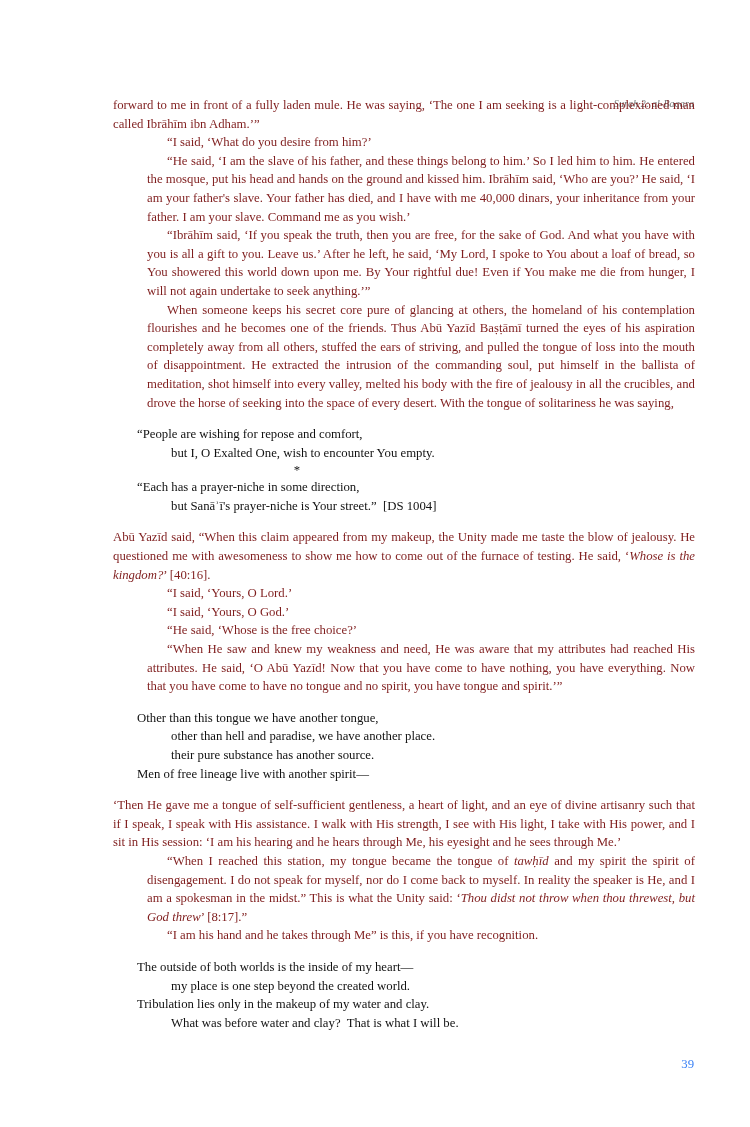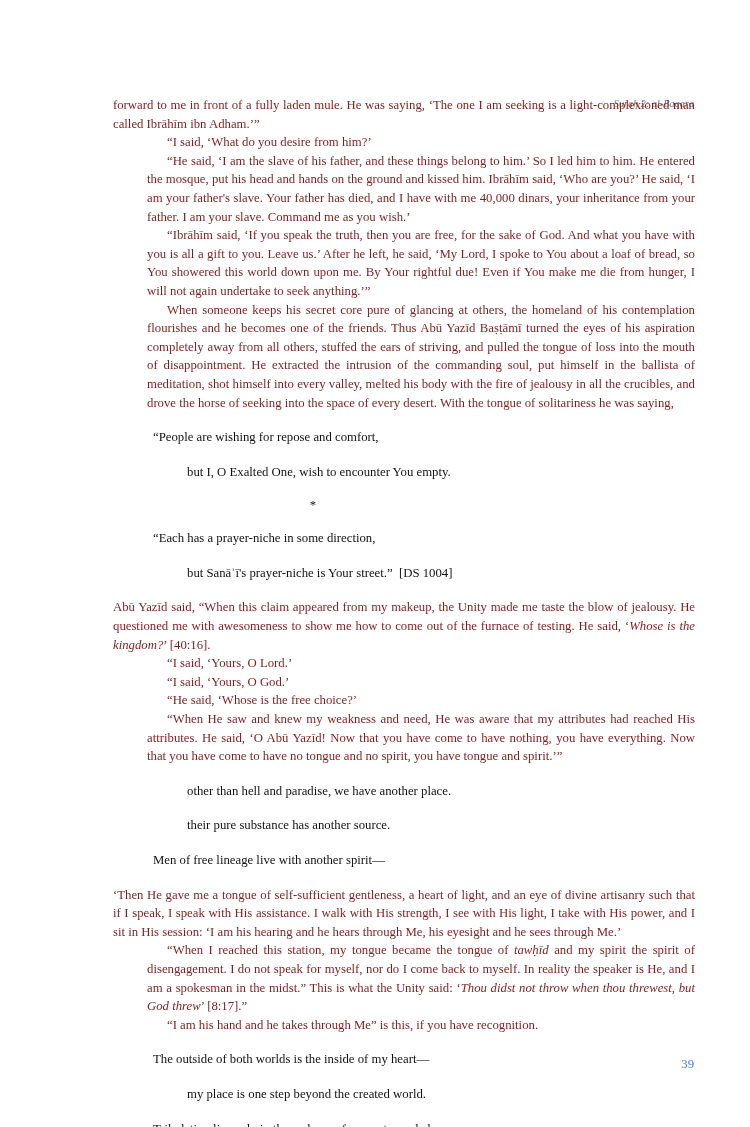--- a/index.html
+++ b/index.html
@@ -55,21 +55,21 @@
     text-indent: 20px;
     margin-left: 34px;
   }
   
   .verse-block {
     margin: 13px 0 13px 0;
     font-size: 12.75px;
     line-height: 18.6px;
   }
   .verse-block .vline {
-    margin: 16px;
+    margin: 0;
     padding-left: 24px;
     white-space: pre-wrap;
   }
   .verse-block .vline.deep {
     padding-left: 58px;
   }
   .verse-sep {
     text-align: center;
     padding-left: 0;
     margin: 1px 0 1px 0;
@@ -111,20 +111,21 @@
     </div>
 
     <p class="body-para"><span>Abū Yazīd said, “When this claim appeared from my makeup, the Unity made me taste the blow of jealousy.  He questioned me with awesomeness to show me how to come out of the furnace of testing.  He said, ‘</span><em>Whose is the kingdom?</em><span>’ [40:16].</span></p>
 
     <p class="body-para indent">“I said, ‘Yours, O Lord.’</p>
     <p class="body-para indent">“I said, ‘Yours, O God.’</p>
     <p class="body-para indent">“He said, ‘Whose is the free choice?’</p>
     <p class="body-para indent">“When He saw and knew my weakness and need, He was aware that my attributes had reached His attributes.  He said, ‘O Abū Yazīd!  Now that you have come to have nothing, you have everything.  Now that you have come to have no tongue and no spirit, you have tongue and spirit.’”</p>
 
     <div class="verse-block">
+      <p class="vline">Other than this tongue we have another tongue,</p>
       <p class="vline deep">other than hell and paradise, we have another place.</p>
       <p class="vline deep">their pure substance has another source.</p>
       <p class="vline">Men of free lineage live with another spirit—</p>
     </div>
 
     <p class="body-para">‘Then He gave me a tongue of self-sufficient gentleness, a heart of light, and an eye of divine artisanry such that if I speak, I speak with His assistance.  I walk with His strength, I see with His light, I take with His power, and I sit in His session:  ‘I am his hearing and he hears through Me, his eyesight and he sees through Me.’</p>
 
     <p class="body-para indent"><span>“When I reached this station, my tongue became the tongue of </span><em>tawḥīd</em><span> and my spirit the spirit of disengagement.  I do not speak for myself, nor do I come back to myself.  In reality the speaker is He, and I am a spokesman in the midst.”  This is what the Unity said:  ‘</span><em>Thou didst not throw when thou threwest, but God threw</em><span>’ [8:17].”</span></p>
 
     <p class="body-para indent">“I am his hand and he takes through Me” is this, if you have recognition.</p>

